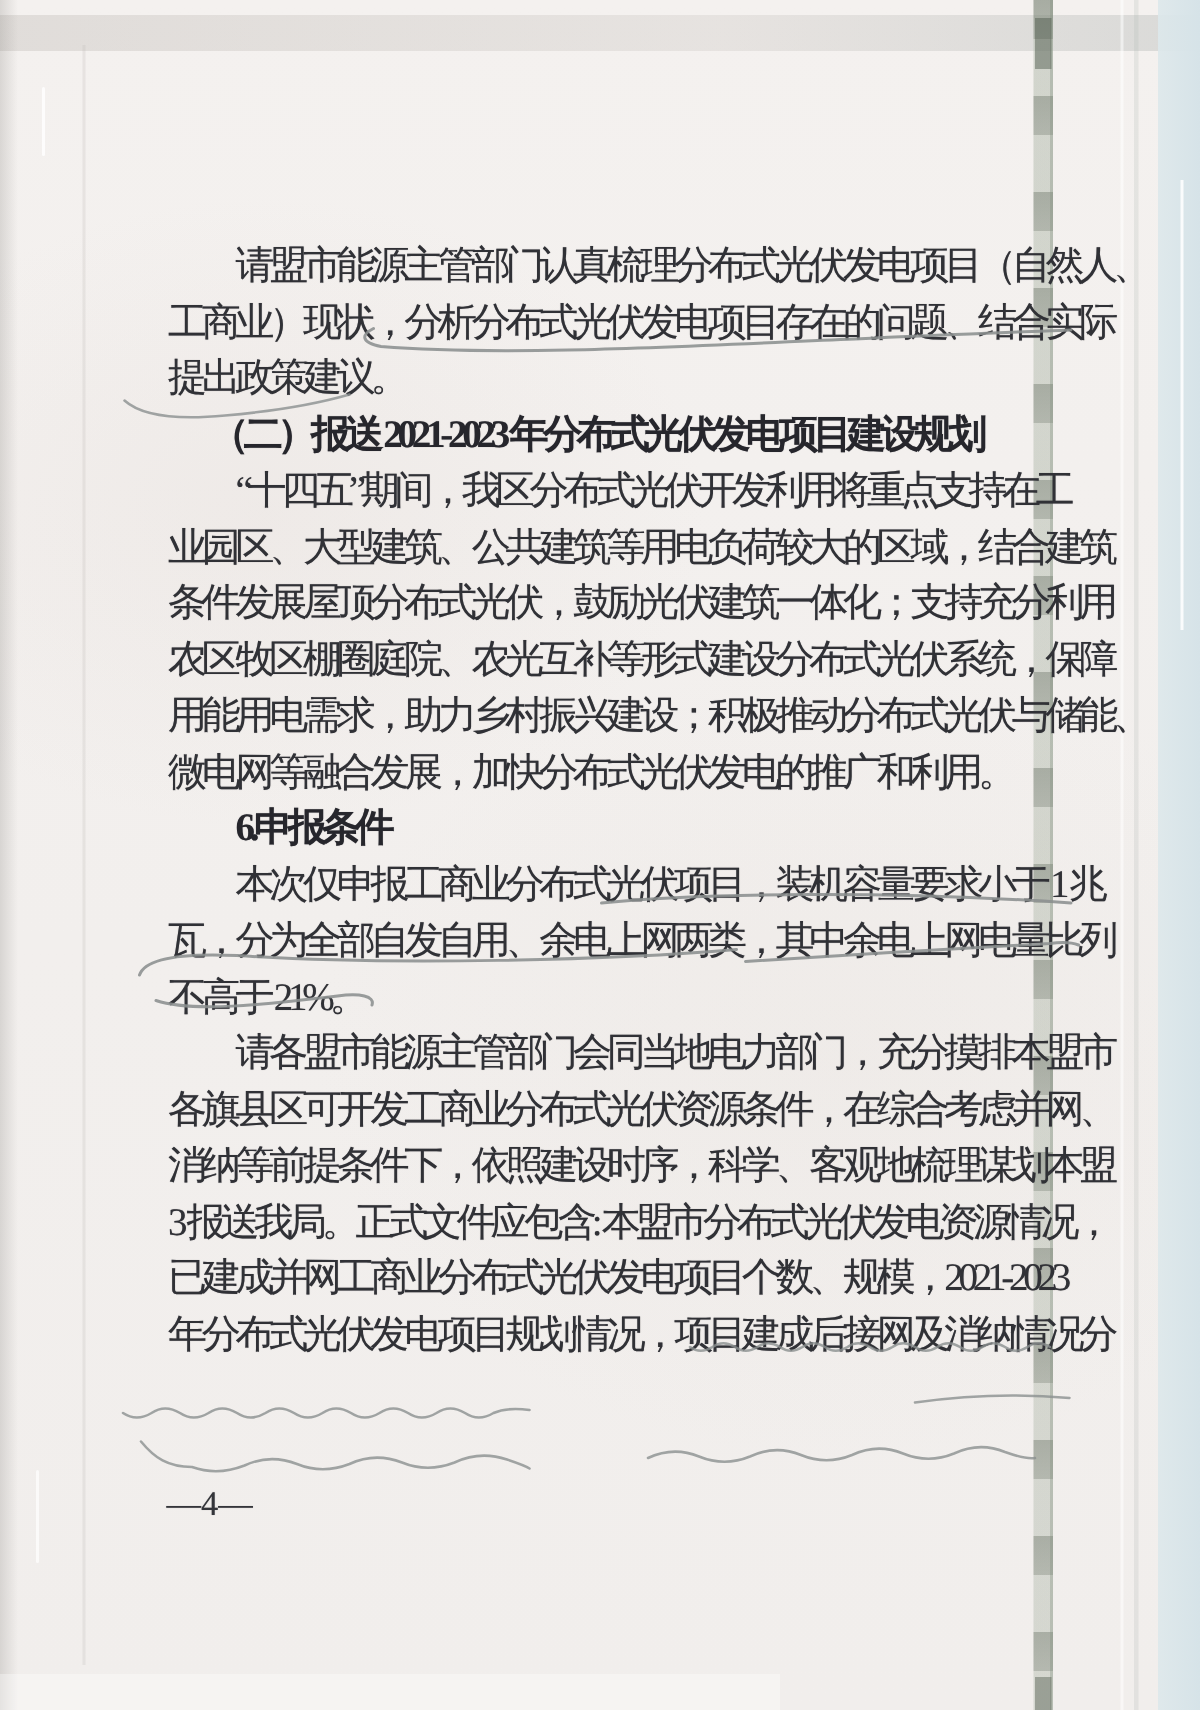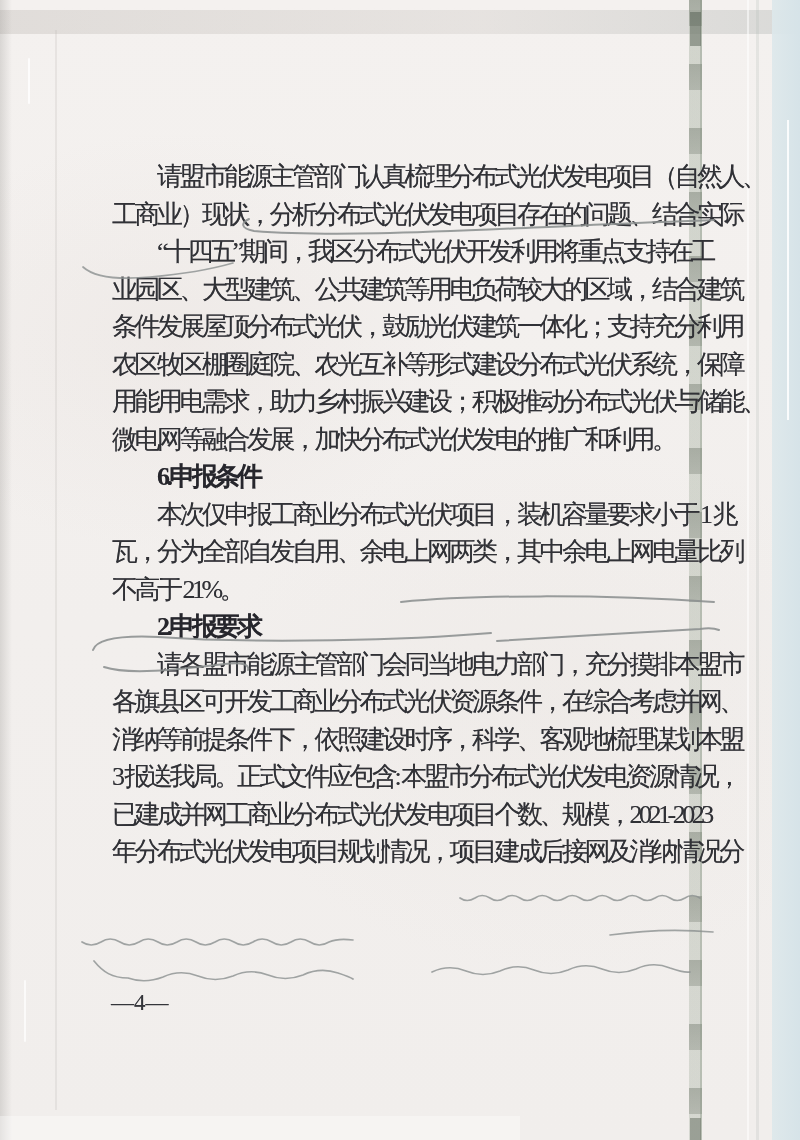--- a/index.html
+++ b/index.html
@@ -65,31 +65,32 @@
 <div class="streak-dark-bot"></div>
 <div class="streak-b1"></div>
 <div class="streak-b2"></div>
 <div class="right-band"></div>
 <div class="right-scratch"></div>
 <div class="bottom-light"></div>
 
 <div class="textblock">
   <div class="ln ind">请盟市能源主管部门认真梳理分布式光伏发电项目（自然人、</div>
   <div class="ln">工商业）现状，分析分布式光伏发电项目存在的问题、结合实际</div>
+  <div class="ln">提出政策建议。</div>
+  <div class="ln b indh">（二）报送 2021-2023 年分布式光伏发电项目建设规划</div>
   <div class="ln ind">“十四五”期间，我区分布式光伏开发利用将重点支持在工</div>
   <div class="ln">业园区、大型建筑、公共建筑等用电负荷较大的区域，结合建筑</div>
   <div class="ln">条件发展屋顶分布式光伏，鼓励光伏建筑一体化；支持充分利用</div>
   <div class="ln">农区牧区棚圈庭院、农光互补等形式建设分布式光伏系统，保障</div>
   <div class="ln">用能用电需求，助力乡村振兴建设；积极推动分布式光伏与储能、</div>
   <div class="ln">微电网等融合发展，加快分布式光伏发电的推广和利用。</div>
   <div class="ln b ind">6.申报条件</div>
   <div class="ln ind">本次仅申报工商业分布式光伏项目，装机容量要求小于 1 兆</div>
   <div class="ln">瓦，分为全部自发自用、余电上网两类，其中余电上网电量比列</div>
   <div class="ln">不高于 21%。</div>
-  <div class="ln b ind">2.申报要求</div>
   <div class="ln ind">请各盟市能源主管部门会同当地电力部门，充分摸排本盟市</div>
   <div class="ln">各旗县区可开发工商业分布式光伏资源条件，在综合考虑并网、</div>
   <div class="ln">消纳等前提条件下，依照建设时序，科学、客观地梳理谋划本盟</div>
   <div class="ln">3 报送我局。正式文件应包含: 本盟市分布式光伏发电资源情况，</div>
   <div class="ln">已建成并网工商业分布式光伏发电项目个数、规模，2021-2023</div>
   <div class="ln">年分布式光伏发电项目规划情况，项目建成后接网及消纳情况分</div>
 </div>
 
 <div class="pagenum">—4—</div>
 

